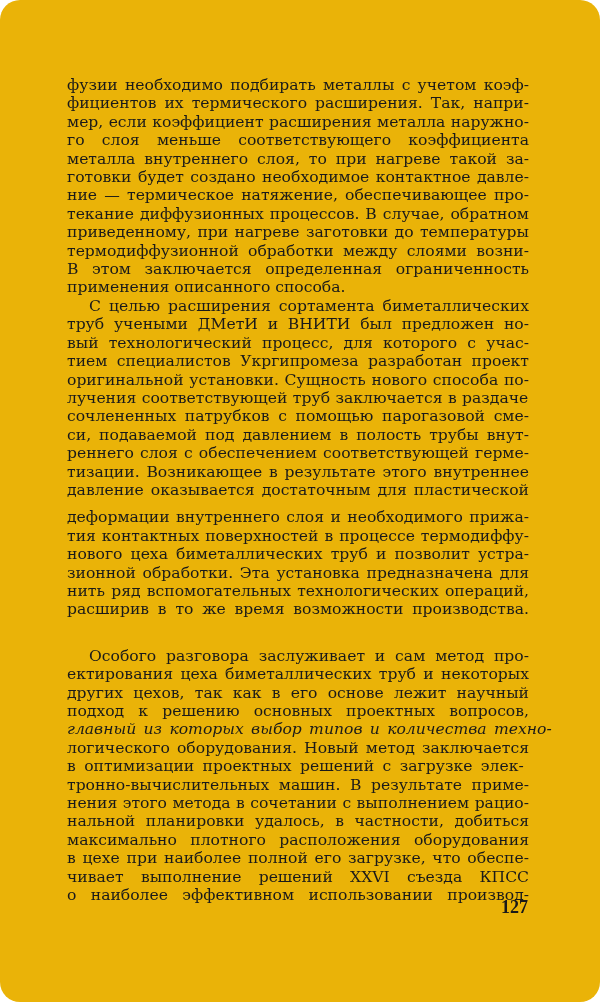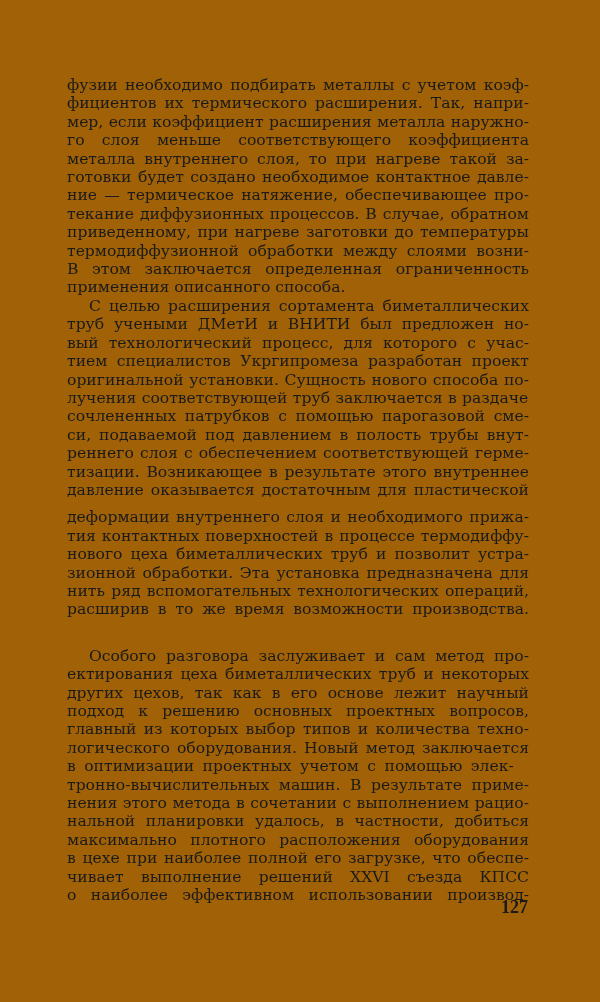--- a/index.html
+++ b/index.html
@@ -1,19 +1,20 @@
 <!DOCTYPE html>
 <html><head>
 <meta charset="utf-8">
 <style>
   html, body { margin: 0; padding: 0; background: #ffffff; }
   body { width: 600px; height: 1002px; position: relative; overflow: hidden; }
   .page {
     position: absolute; left: 0; top: 0; width: 600px; height: 1002px;
-    background: #a16207;
+    background: #eab308;
+    border-radius: 20px;
   }
   .text-block {
     position: absolute;
     left: 67px;
     top: 76px;
     width: 462px;
     font-family: "DejaVu Serif", "Liberation Serif", serif;
     font-size: 15.6px;
     color: #1a1a1a;
   }
@@ -79,23 +80,23 @@
       <span class="line" style="text-align: left; text-align-last: left; display: block; width: auto; word-spacing: 1.76875px;">зионной обработки. Эта установка предназначена для</span>
       <span class="line" style="text-align: left; text-align-last: left; display: block; width: auto; word-spacing: 1.28906px;">нить ряд вспомогательных технологических операций,</span>
       <span class="line" style="text-align: left; text-align-last: left; display: block; width: auto; word-spacing: 3.82812px;">расширив в то же время возможности производства.</span>
     </div>
 
     <div>
       <span class="line indent" style="text-align: center; text-align-last: left; display: block; width: auto; word-spacing: 4.89583px; margin-top: 28px;">Особого разговора заслуживает и сам метод про-</span>
       <span class="line" style="text-align: left; text-align-last: left; display: block; width: auto; word-spacing: 2.35938px;">ектирования цеха биметаллических труб и некоторых</span>
       <span class="line" style="text-align: left; text-align-last: left; display: block; width: auto; word-spacing: 5.2793px;">других цехов, так как в его основе лежит научный</span>
       <span class="line" style="text-align: left; text-align-last: left; display: block; width: auto; word-spacing: 9.19375px;">подход к решению основных проектных вопросов,</span>
-      <span class="line" style="text-align: right; text-align-last: left; display: block; width: auto; word-spacing: 2.3817px;">главный из которых выбор типов и количества техно-</span>
+      <span class="line" style="text-align: right; text-align-last: left; display: block; width: auto; word-spacing: 2.3817px; font-style: italic;">главный из которых выбор типов и количества техно-</span>
       <span class="line" style="text-align: left; text-align-last: left; display: block; width: auto; word-spacing: 2.19141px;">логического оборудования. Новый метод заключается</span>
-      <span class="line" style="text-align: left; text-align-last: left; display: block; width: auto; word-spacing: 3.49479px;">в оптимизации проектных учетом с помощью элек-</span>
+      <span class="line" style="text-align: left; text-align-last: left; display: block; width: auto; word-spacing: 3.49479px;">в оптимизации проектных решений с загрузке элек-</span>
       <span class="line" style="text-align: left; text-align-last: left; display: block; width: auto; word-spacing: 4.58984px;">тронно-вычислительных машин. В результате приме-</span>
       <span class="line" style="text-align: left; text-align-last: left; display: block; width: auto; word-spacing: 0.455357px;">нения этого метода в сочетании с выполнением рацио-</span>
       <span class="line" style="text-align: left; text-align-last: left; display: block; width: auto; word-spacing: 5.60625px;">нальной планировки удалось, в частности, добиться</span>
       <span class="line" style="text-align: left; text-align-last: left; display: block; width: auto; word-spacing: 8.42188px;">максимально плотного расположения оборудования</span>
       <span class="line" style="text-align: left; text-align-last: left; display: block; width: auto; word-spacing: 1.76562px;">в цехе при наиболее полной его загрузке, что обеспе-</span>
       <span class="line" style="text-align: left; text-align-last: left; display: block; width: auto; word-spacing: 12.3px;">чивает выполнение решений XXVI съезда КПСС</span>
       <span class="line" style="text-align: left; text-align-last: left; display: block; width: auto; word-spacing: 9.39453px;">о наиболее эффективном использовании производ-</span>
     </div>
 
   </div>

